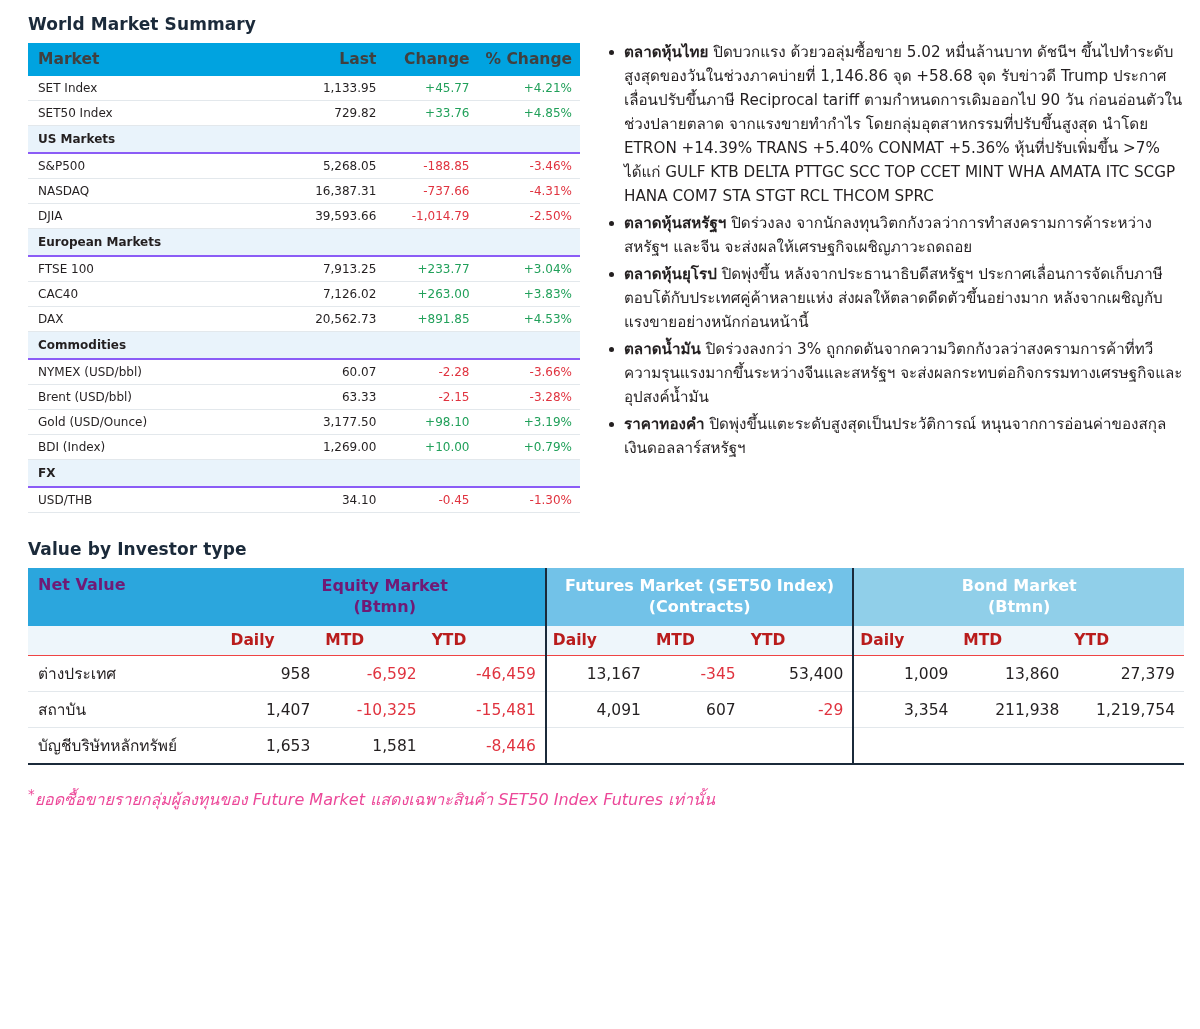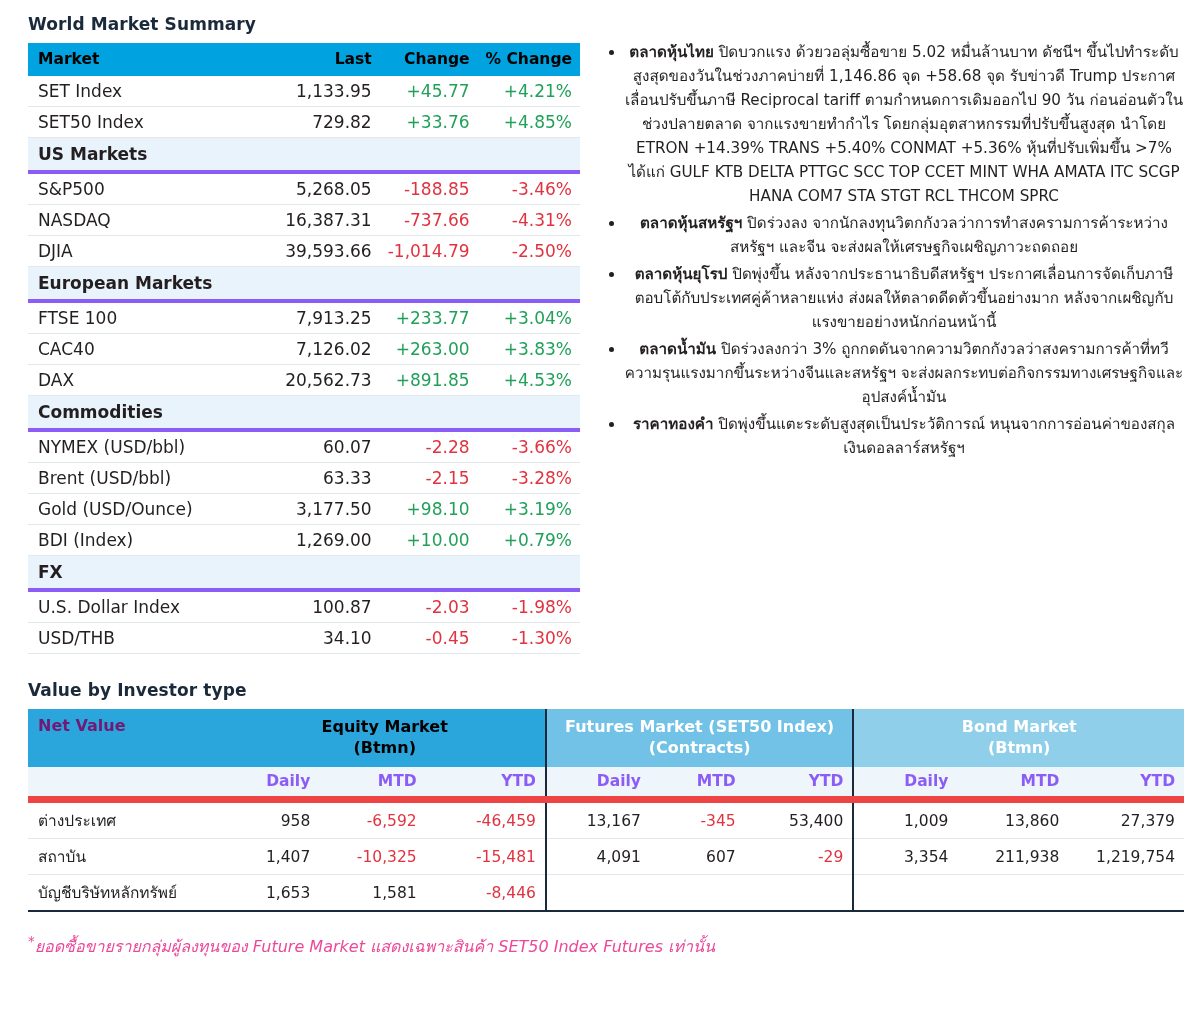--- a/index.html
+++ b/index.html
@@ -31,56 +31,55 @@
     display: flex;
     align-items: flex-start;
     gap: 15px;
   }
 
   .left-col { width: 552px; flex: 0 0 552px; }
   .right-col {
     flex: 1 1 auto;
     padding-left: 12px;
     padding-top: 26px;
-    text-align: center;
   }
 
   
   table.mkt {
     width: 100%;
     border-collapse: collapse;
     font-size: 15.5px;
   }
   table.mkt th {
     background: #00a3e0;
-    color: #000000;
+    color: #404040;
     font-weight: bold;
     font-size: 15.5px;
     padding: 7px 8px 8px 8px;
     text-align: right;
     white-space: nowrap;
   }
   table.mkt th.lbl { text-align: left; padding-left: 10px; }
   table.mkt td {
     padding: 5px 8px;
     text-align: right;
     white-space: nowrap;
     border-bottom: 1px solid #e3e8ec;
-    font-size: 17px;
+    font-size: 12px;
   }
   table.mkt td.lbl {
     text-align: left;
     padding-left: 10px;
     color: #231f20;
   }
   tr.grp td {
     background: #e9f3fb;
     font-weight: bold;
     color: #1b2a3a;
-    border-bottom: 4px solid #8b5cf6;
+    border-bottom: 2px solid #8b5cf6;
     padding-top: 6px;
     padding-bottom: 6px;
   }
   .up   { color: #21a05a; }
   .down { color: #e0333f; }
   .neutral { color: #231f20; }
 
   col.c-lbl { width: 47%; }
   col.c-val { width: 19%; }
   col.c-chg { width: 17%; }
@@ -112,21 +111,21 @@
   
   .investor-wrap { margin-top: 26px; }
 
   table.inv {
     width: 100%;
     border-collapse: collapse;
     font-size: 15.5px;
     table-layout: fixed;
   }
   table.inv th.grp-eq {
-    background: #2ba6dd; color: #000000;
+    background: #2ba6dd; color: #701a75;
   }
   table.inv th.grp-fu {
     background: #72c2e8; color: #fff;
   }
   table.inv th.grp-bo {
     background: #90cfe9; color: #fff;
   }
   table.inv th.grp-net {
     background: #2ba6dd; color: #701a75;
     text-align: left;
@@ -139,26 +138,26 @@
     font-size: 16px;
     padding: 7px 6px 9px 6px;
     line-height: 1.32;
   }
   table.inv th.grp-net {
     font-weight: bold; font-size: 16px;
     padding: 7px 6px 9px 10px;
   }
   table.inv th.sub {
     background: #eef6fb;
-    color: #8b5cf6;
+    color: #b91c1c;
     font-weight: bold;
-    text-align: right;
+    text-align: left;
     padding: 5px 9px 6px 6px;
     font-size: 15.5px;
-    border-bottom: 7px solid #ef4444;
+    border-bottom: 1px solid #ef4444;
   }
   table.inv th.sub.blank { background: #eef6fb; }
   table.inv td {
     text-align: right;
     padding: 5px 9px 5px 6px;
     border-bottom: 1px solid #e3e8ec;
     font-size: 15.5px;
     white-space: nowrap;
   }
   table.inv td.rlbl {
@@ -278,26 +277,20 @@
               <td class="up">+3.19%</td>
             </tr>
             <tr>
               <td class="lbl">BDI (Index)</td>
               <td class="neutral">1,269.00</td>
               <td class="up">+10.00</td>
               <td class="up">+0.79%</td>
             </tr>
             <tr class="grp">
               <td class="lbl" colspan="4">FX</td>
-            </tr>
-            <tr>
-              <td class="lbl">U.S. Dollar Index</td>
-              <td class="neutral">100.87</td>
-              <td class="down">-2.03</td>
-              <td class="down">-1.98%</td>
             </tr>
             <tr>
               <td class="lbl">USD/THB</td>
               <td class="neutral">34.10</td>
               <td class="down">-0.45</td>
               <td class="down">-1.30%</td>
             </tr>
           </tbody>
       </table>
     </div>

